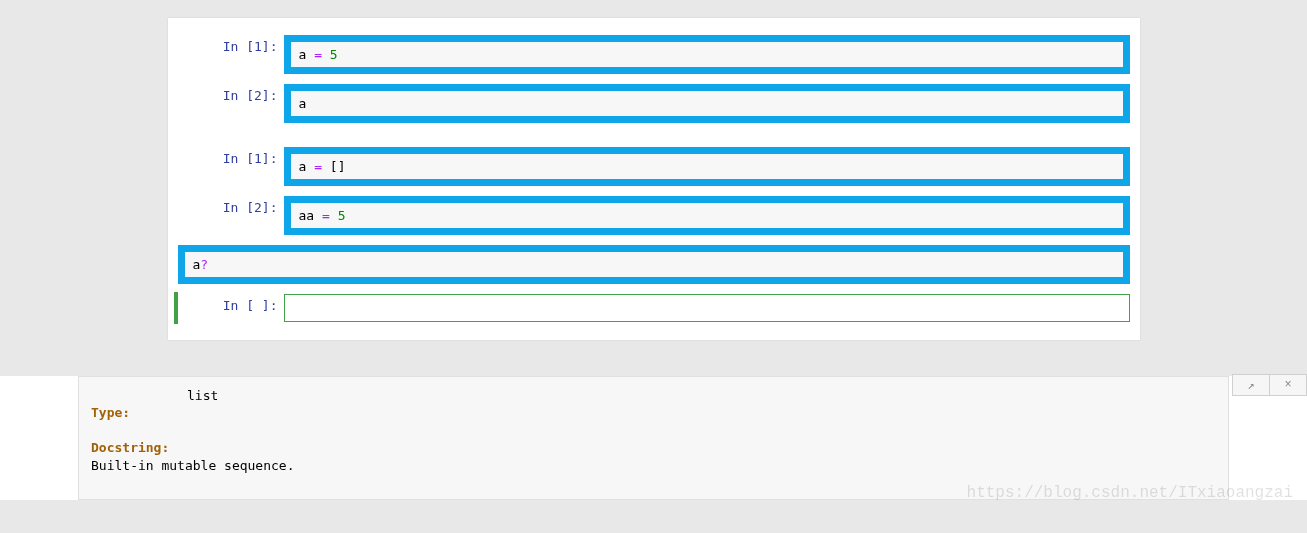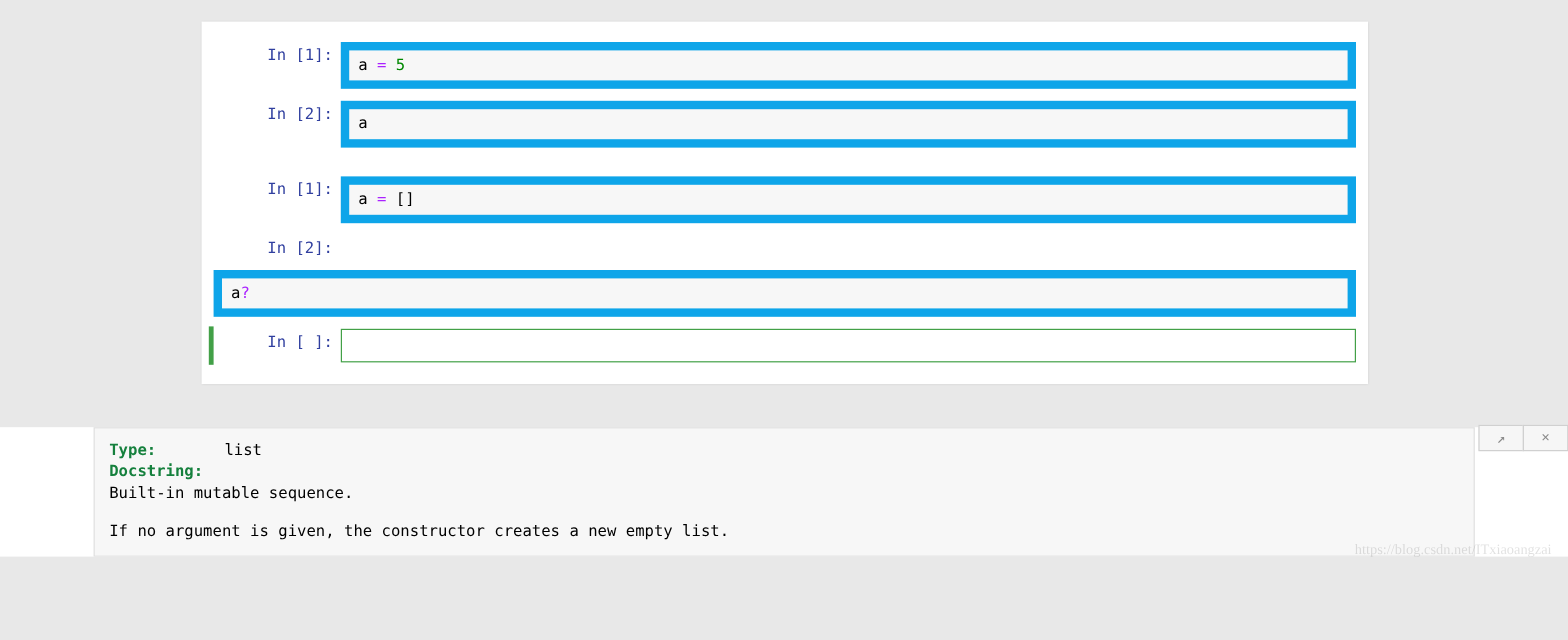--- a/index.html
+++ b/index.html
@@ -87,30 +87,30 @@
     }
     .info-panel {
       margin: 0 78px 0 78px;
       background: #f7f7f7;
       border: 1px solid #e0e0e0;
       padding: 10px 12px;
       font-family: monospace;
       font-size: 13px;
       line-height: 1.4;
     }
-    .info-label { color: #15803d; font-weight: bold; }
+    .info-label { color: #a16207; font-weight: bold; margin-top: 17px; }
     .info-row { display: flex; }
     .info-key { width: 96px; }
     .watermark {
       position: absolute;
       right: 14px;
       bottom: -2px;
       color: rgba(0,0,0,0.12);
-      font-family: Liberation Serif, serif;
-      font-size: 12px;
+      font-family: Liberation Mono, monospace;
+      font-size: 16px;
       pointer-events: none;
     }
     .spacer-top { height: 18px; background: #e8e8e8; }
   </style>
 </head>
 <body>
 
 <div class="spacer-top"></div>
 
 <div class="notebook-container">
@@ -134,20 +134,23 @@
 
   <div class="cell-row">
     <div class="prompt prompt-in">In  [1]:</div>
     <div class="code-input">
       <span class="var-name">a</span> <span class="operator">=</span> <span class="bracket">[]</span>
     </div>
   </div>
 
   <div class="cell-row">
     <div class="prompt prompt-in">In  [2]:</div>
+    <div class="code-input">
+      <span class="var-name">aa</span> <span class="operator">=</span> <span class="number">5</span>
+    </div>
   </div>
 
   <div class="cell-row">
     <div class="code-input">
       <span class="var-name">a</span><span class="qmark">?</span>
     </div>
   </div>
 
   <div class="cell-row cell-active">
     <div class="prompt prompt-in">In  [ ]:</div>
@@ -170,16 +173,15 @@
   <div class="info-panel">
     <div class="info-row">
       <span class="info-label info-key">Type:</span>
       <span>list</span>
     </div>
     <div class="info-row">
       <span class="info-label">Docstring:</span>
     </div>
     <div>Built-in mutable sequence.</div>
     <div style="height:13px;"></div>
-    <div>If no argument is given, the constructor creates a new empty list.</div>
   </div>
   <div class="watermark">https://blog.csdn.net/ITxiaoangzai</div>
 </div>
 
 </body></html>

